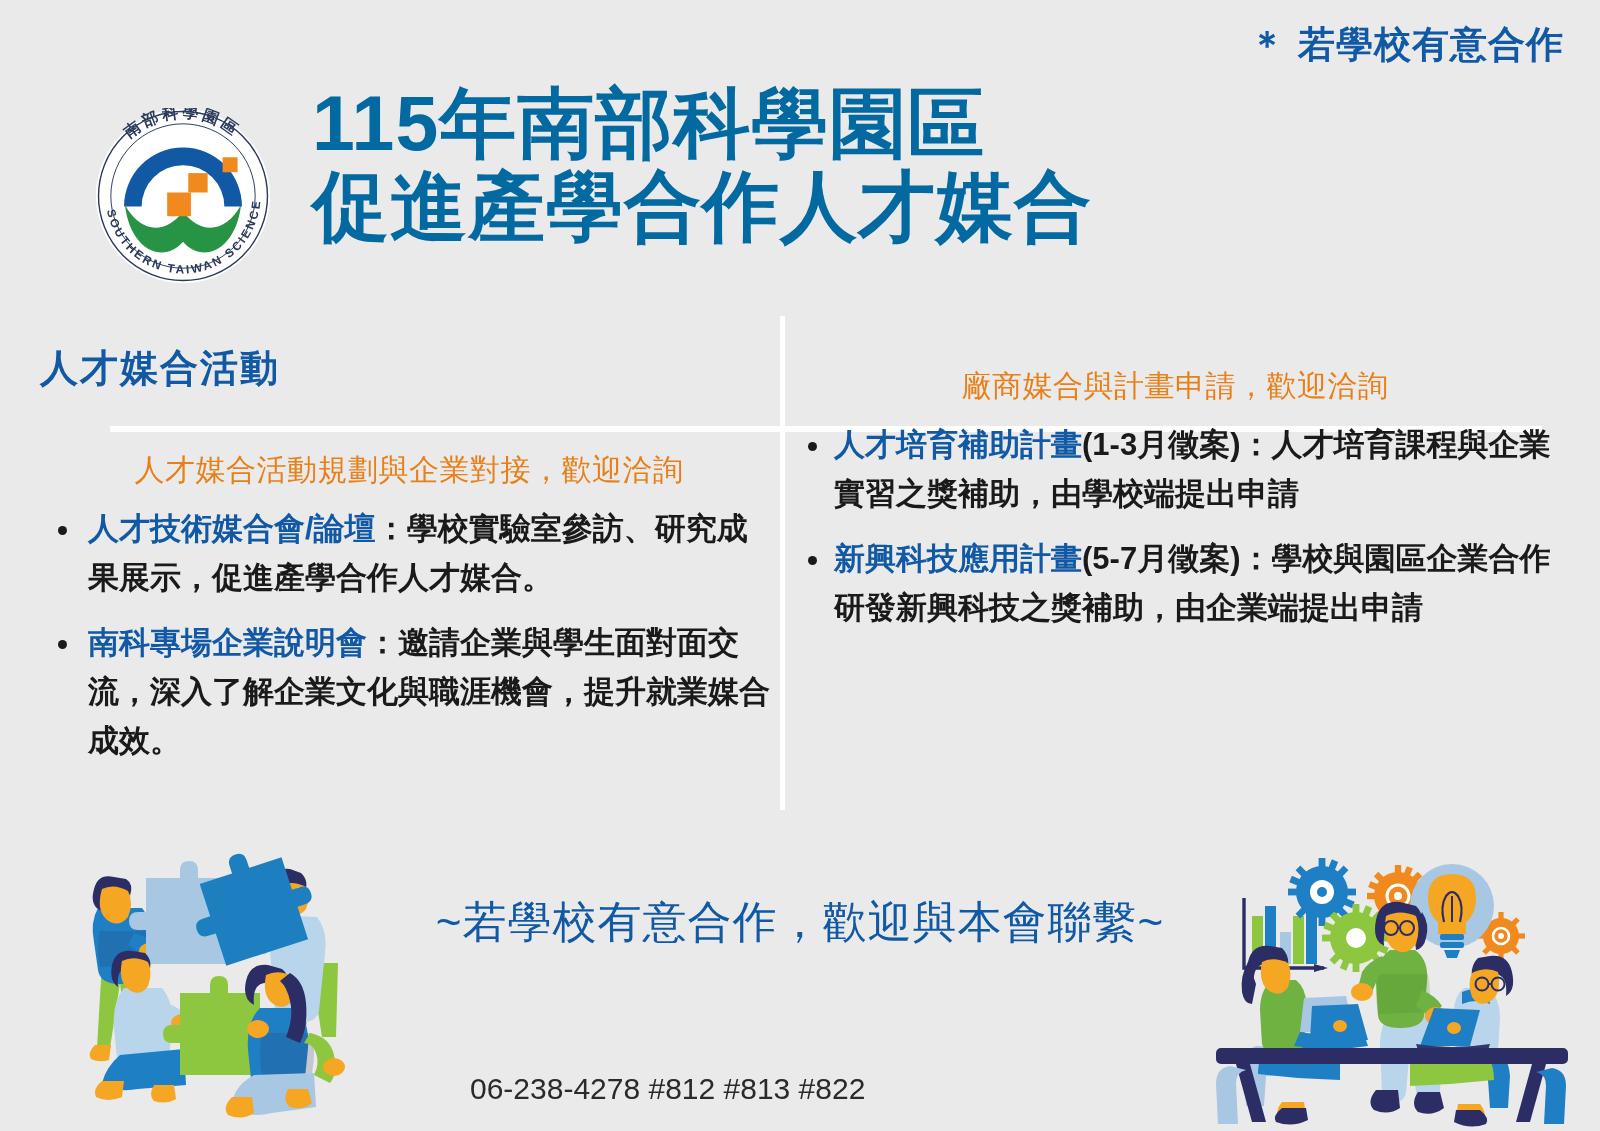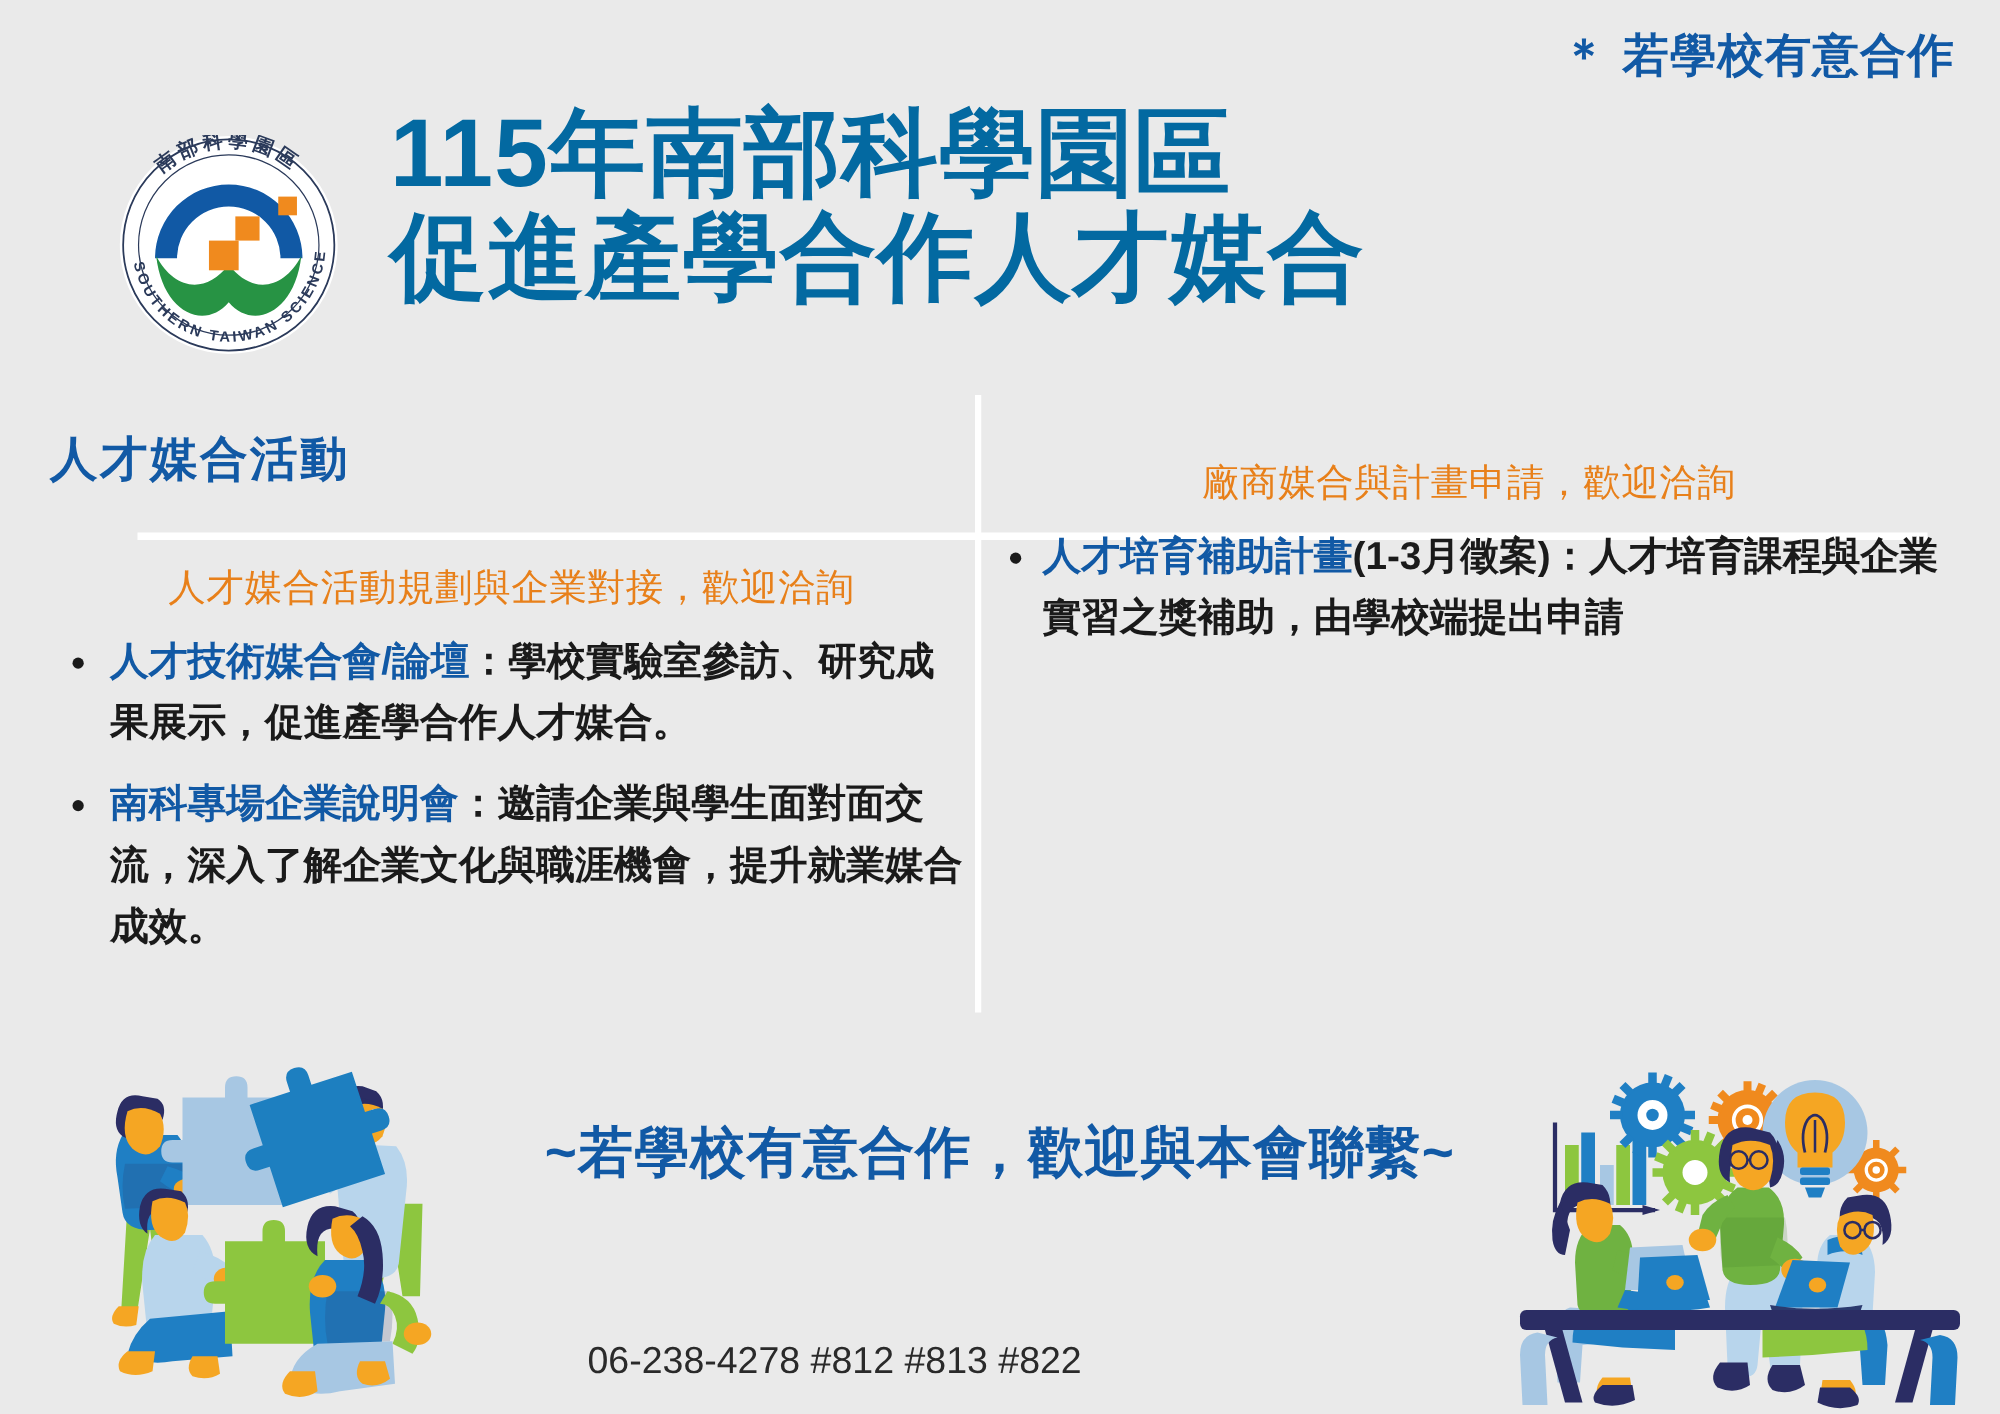--- a/index.html
+++ b/index.html
@@ -129,21 +129,21 @@
   .hl { color: #1159a5; }
 
   
   .tagline {
     position: absolute;
     left: 0;
     right: 0;
     top: 893px;
     text-align: center;
     color: #1159a5;
-    font-weight: bold;
+    font-weight: normal;
     font-size: 44px;
     letter-spacing: 1px;
   }
   .contact {
     position: absolute;
     left: 470px;
     top: 978px;
     color: #2a2a2a;
     font-size: 30px;
     line-height: 1.48;
@@ -216,20 +216,21 @@
     <ul class="bullets">
       <li><span class="hl">人才技術媒合會/論壇</span><span>：學校實驗室參訪、研究成果展示，促進產學合作人才媒合。</span></li>
       <li><span class="hl">南科專場企業說明會</span><span>：邀請企業與學生面對面交流，深入了解企業文化與職涯機會，提升就業媒合成效。</span></li>
     </ul>
   </div>
 
   <div class="col col-right">
     <div class="col-sub">廠商媒合與計畫申請，歡迎洽詢</div>
     <ul class="bullets">
       <li><span class="hl">人才培育補助計畫</span><span>(1-3月徵案)：人才培育課程與企業實習之獎補助，由學校端提出申請</span></li>
+      <li><span class="hl">新興科技應用計畫</span><span>(5-7月徵案)：學校與園區企業合作研發新興科技之獎補助，由企業端提出申請</span></li>
     </ul>
   </div>
 
   <div class="tagline">~若學校有意合作，歡迎與本會聯繫~</div>
 
   <div class="contact">
     <span class="contact-row">06-238-4278 #812 #813 #822</span>
     
   </div>
 

